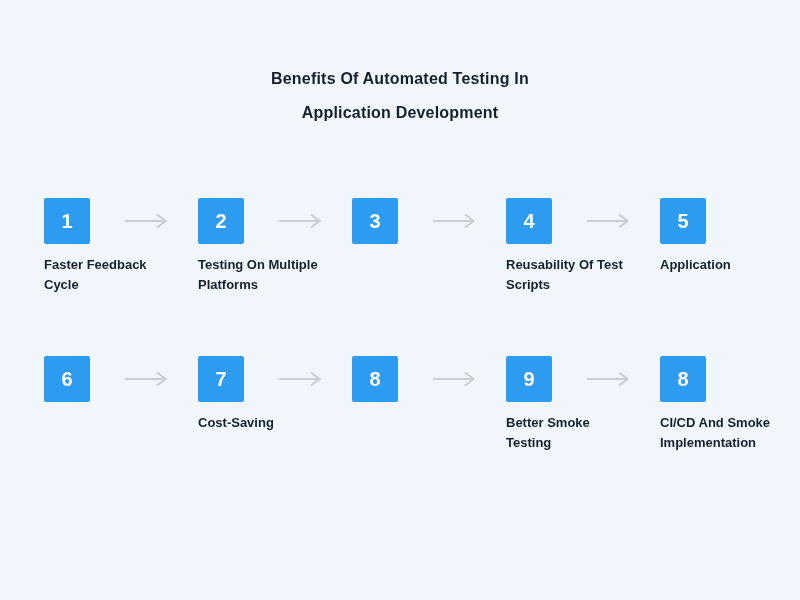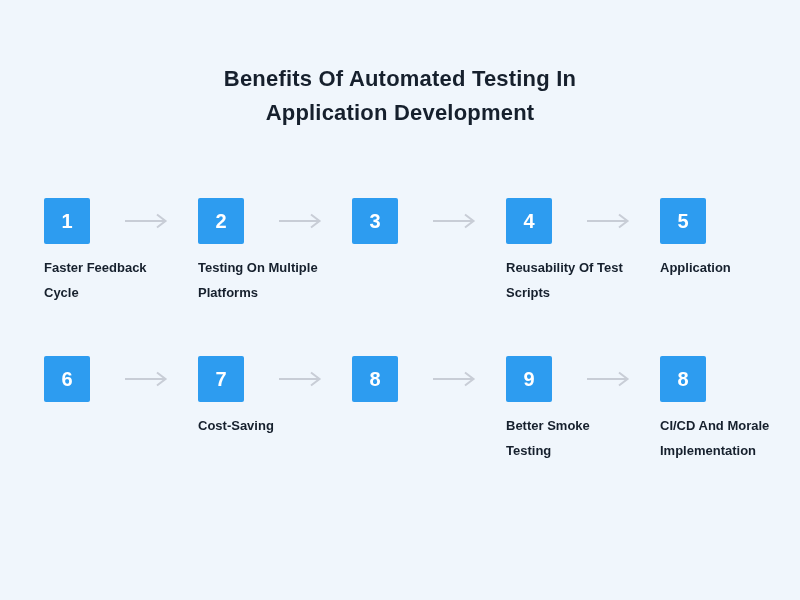--- a/index.html
+++ b/index.html
@@ -21,21 +21,21 @@
     height: 600px;
     background: var(--bg);
     overflow: hidden;
   }
   .title {
     position: absolute;
     top: 62px;
     left: 0;
     width: 100%;
     text-align: center;
-    font-size: 22px;
+    font-size: 16px;
     line-height: 34px;
     font-weight: 700;
     color: var(--text);
     letter-spacing: 0.2px;
   }
   .row {
     position: absolute;
     left: 44px;
     display: flex;
   }
@@ -64,21 +64,21 @@
   .arrow {
     position: absolute;
     left: 80px;
     top: 15px;
     display: block;
   }
   .label {
     margin-top: 11px;
     width: 128px;
     font-size: 13px;
-    line-height: 25px;
+    line-height: 20px;
     font-weight: 700;
     color: var(--text);
   }
 </style>
 </head>
 <body>
 
 <div class="canvas">
 
   <h1 class="title"><span>Benefits Of Automated Testing In</span><br><span>Application Development</span></h1>
@@ -170,18 +170,18 @@
       <svg class="arrow" width="44" height="16" viewBox="0 0 44 16">
         <path d="M1 8 H41 M33 1.5 L41.5 8 L33 14.5" fill="none" stroke-width="2" stroke="#c8cdd6"></path>
       </svg>
       <div class="label">Better Smoke Testing</div>
     </div>
 
     <div class="step">
       <div class="badge">
         <span>8</span>
       </div>
-      <div class="label">CI/CD And Morale Implementation</div>
+      <div class="label">CI/CD And Smoke Implementation</div>
     </div>
 
   </div>
 
 </div>
 
 </body></html>

